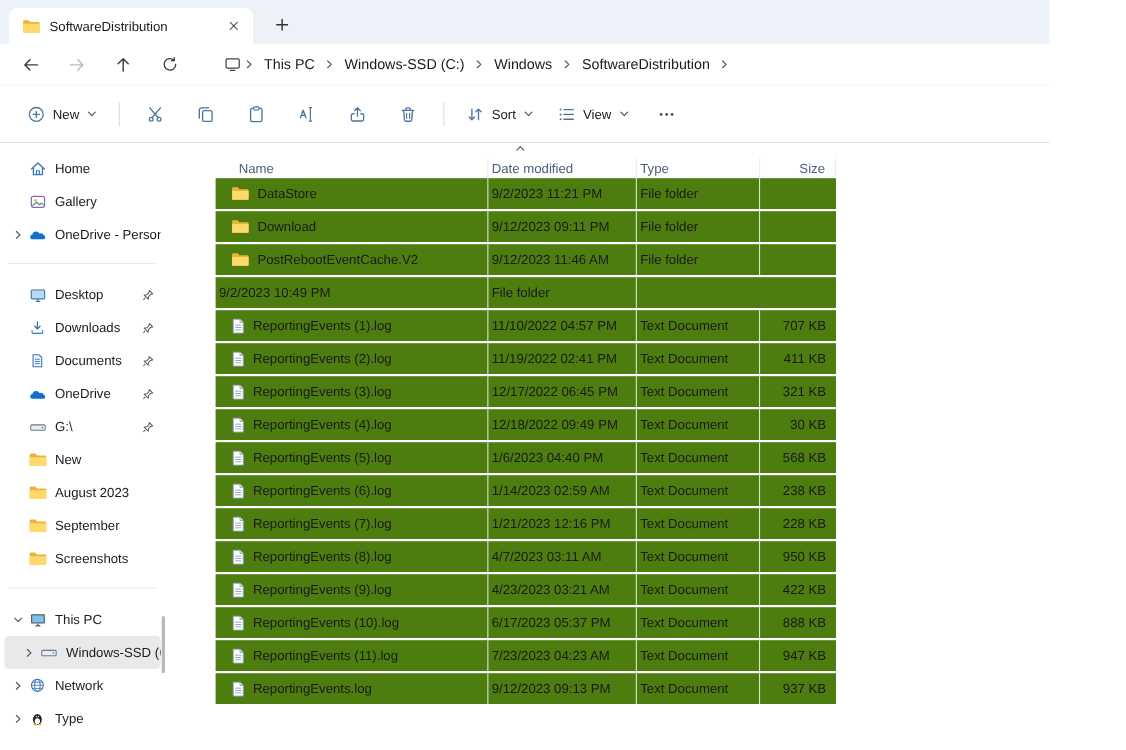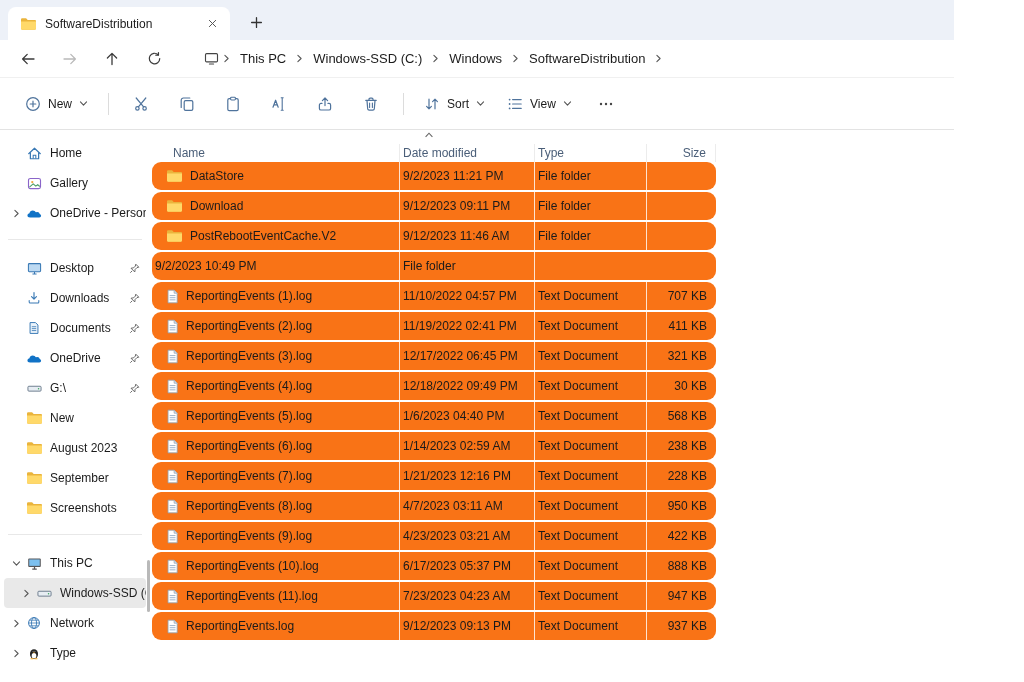--- a/index.html
+++ b/index.html
@@ -36,21 +36,21 @@
              border-bottom:1px solid #e3e3e3; padding-left:16px; gap:4px; flex:none; }
   .tb-btn { display:flex; align-items:center; gap:7px; padding:0 9px; height:34px;
             border-radius:4px; white-space:nowrap; }
   .tb-btn.icon-only { width:42px; justify-content:center; padding:0; }
   .tb-icon { color:#4f739c; display:flex; align-items:center; }
   .tb-icon.dark { color:#454545; }
   .tb-chev { color:#555; display:flex; align-items:center; }
   .tb-sep { width:1px; height:22px; background:#dcdcdc; margin:0 7px; flex:none; }
 
   
-  .content { flex:1; display:flex; min-height:0; }
+  .content { flex:1; display:flex; min-height:0;gap:44px; }
   .sidebar { width:150px; flex:none; padding-top:8px; position:relative; }
   .side-item { height:30px; display:flex; align-items:center; margin:0 4px; padding-left:4px;
                border-radius:4px; }
   .side-item.selected { background:#e9e9e9; }
   .side-item.indent { padding-left:14px; }
   .side-chev { width:16px; flex:none; display:flex; justify-content:center; color:#555; }
   .side-icon { width:20px; flex:none; display:flex; justify-content:center; }
   .side-label { margin-left:6px; white-space:nowrap; overflow:hidden; flex:1; }
   .pin { color:#5c5c5c; margin-left:auto; margin-right:6px; display:flex; }
   .side-sep { border-top:1px solid #e8e8e8; margin:11px 8px 13px 8px; }
@@ -61,21 +61,21 @@
   .filearea { flex:1; padding-left:2px; overflow:hidden; }
   .fheader { display:grid; grid-template-columns:248px 135px 112px 69px; height:26px;
              align-items:center; color:#4a5e78; position:relative; margin-top:2px; width:564px; }
   .fh { padding-left:3px; height:18px; display:flex; align-items:center;
         border-right:1px solid #ececec;margin-top:12px; }
   .fh.name { padding-left:21px; }
   .fh.size { justify-content:flex-end; padding-right:9px; }
   .sort-caret { position:absolute; left:272px; top:-3px; color:#666; }
   .frows { margin-top:4px; }
   .frow { display:grid; grid-template-columns:248px 135px 112px 69px; height:28px;
-          margin-bottom:2px; background:#f97316; border-radius:9px; width:564px; }
+          margin-bottom:2px; background:#4d7c0f; border-radius:0; width:564px; }
   .fc { padding-left:3px; height:100%; display:flex; align-items:center;
         border-right:1px solid rgba(255,255,255,.8); overflow:hidden; white-space:nowrap; }
   .fc.name { padding-left:14px; gap:7px; }
   .fc.size { justify-content:flex-end; padding-right:9px; border-right:none; }
   .fico { display:flex; flex:none; align-items:center; }
 </style>
 </head>
 <body>
 
 <div class="window">

